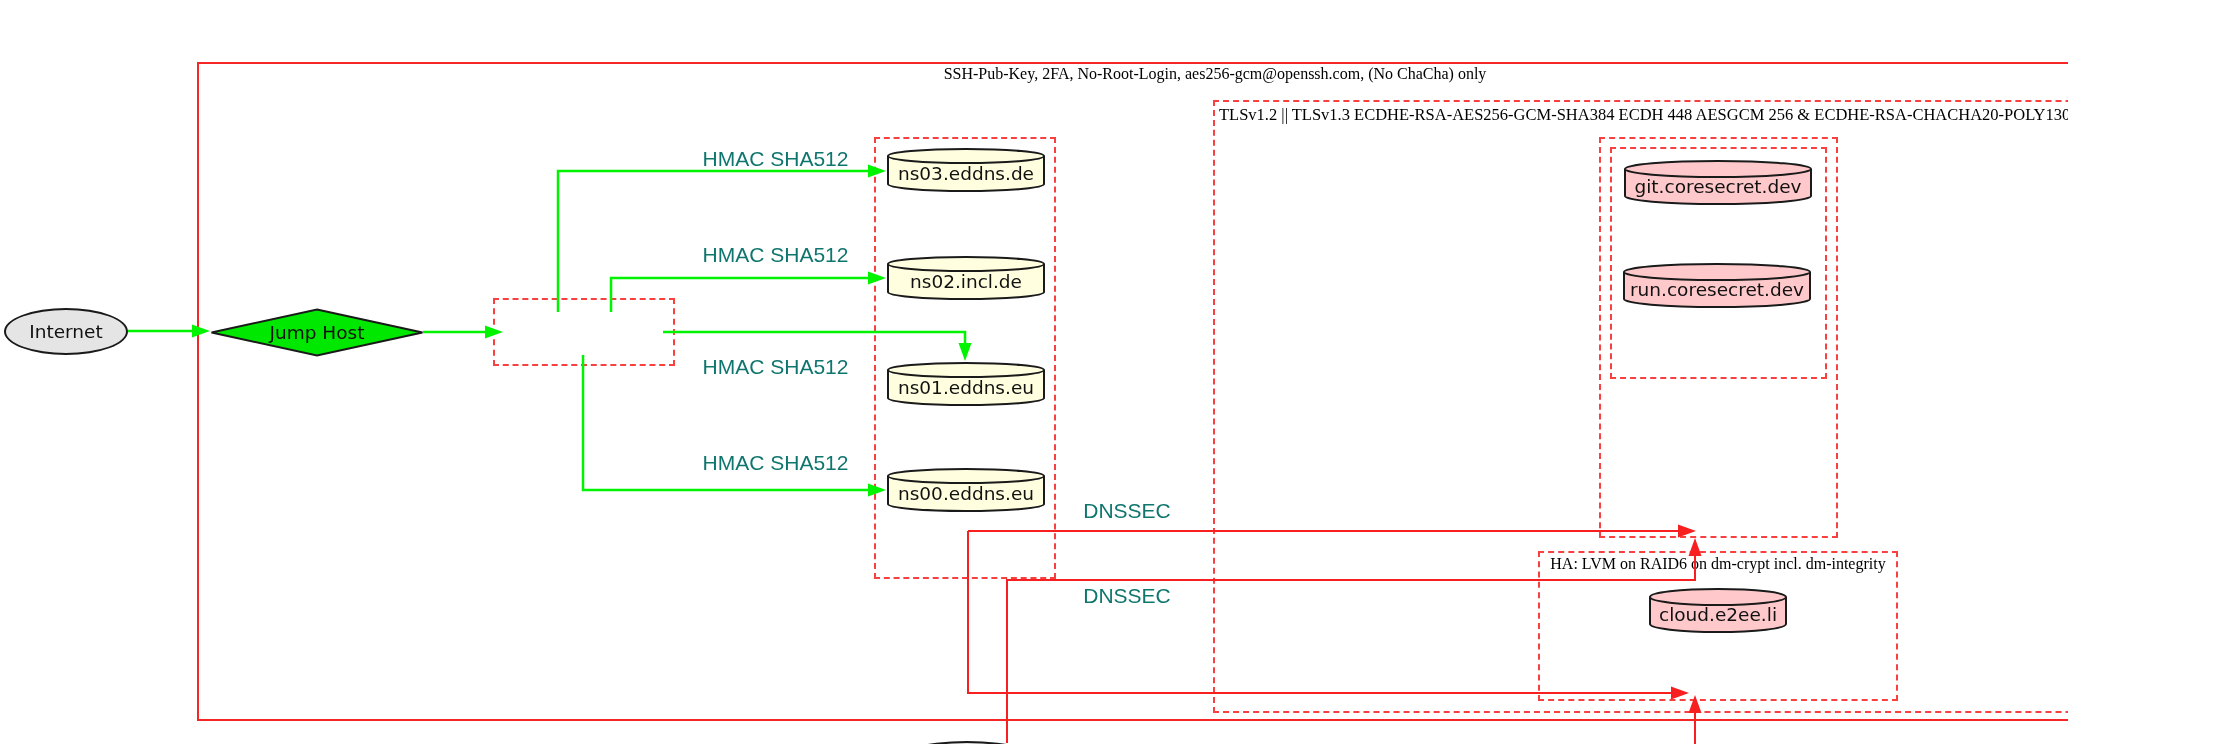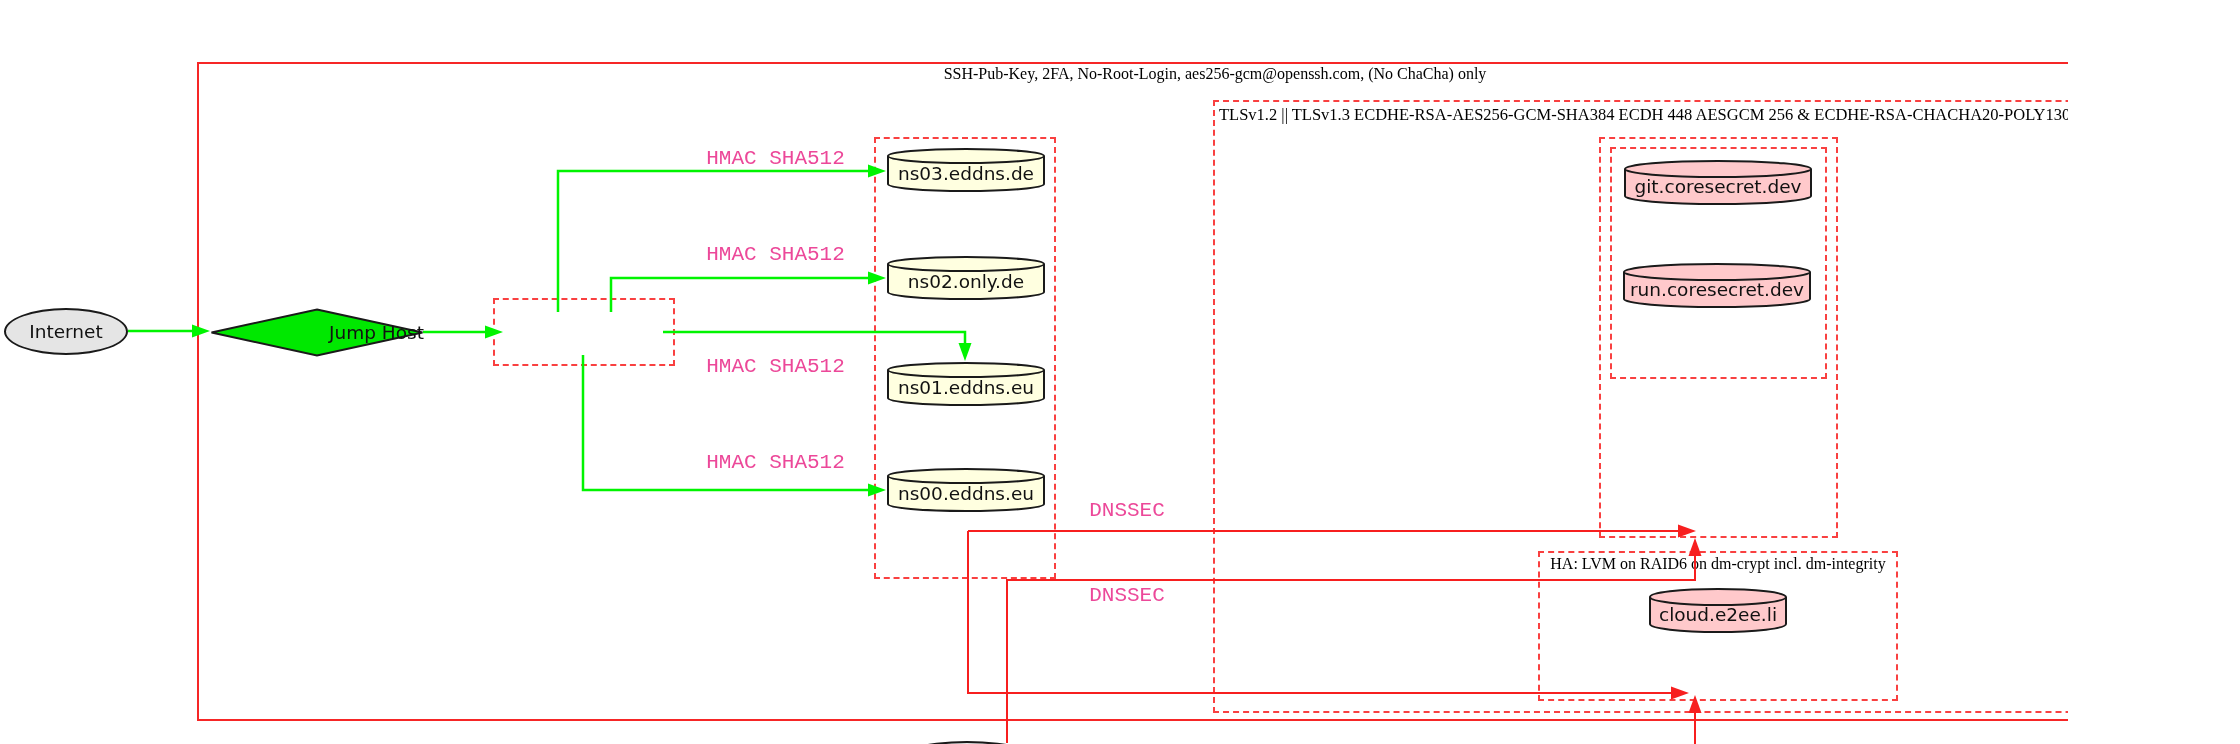--- a/index.html
+++ b/index.html
@@ -5,31 +5,31 @@
   html,body{margin:0;padding:0;background:#fff;}
   #canvas{position:relative;width:2068px;height:744px;background:#ffffff;overflow:hidden;
           font-family:"DejaVu Sans","Liberation Sans",sans-serif;margin-top:48px;}
   
   .cluster{position:absolute;box-sizing:border-box;}
   .solidbox{border:2px solid #f62626;}
   .dashbox{border:2px dashed #f94040;}
   .cluster-label{position:absolute;font-family:"Liberation Serif","DejaVu Serif",serif;
                  color:#000;white-space:nowrap;text-align:center;}
   
-  .edge-label{position:absolute;font-family:Liberation Mono, monospace;
-              font-size:21px;color:#ec4899;white-space:nowrap;text-align:center;}
+  .edge-label{position:absolute;font-family:Liberation Sans, sans-serif;
+              font-size:21px;color:#0f766e;white-space:nowrap;text-align:center;}
   
   .node{position:absolute;display:flex;align-items:center;justify-content:center;
         font-size:18.5px;color:#111;white-space:nowrap;z-index:4;}
   .ellipse-node{border:2px solid #1a1a1a;border-radius:50%;box-sizing:border-box;}
   .blue{background:#e5e5e5;}
   .cyl{background:transparent;}
   .cyl svg{position:absolute;left:0;top:0;width:100%;height:100%;}
   .cyl .nlabel{position:relative;z-index:2;padding-top:7px;}
-  .diamond-node{background:transparent;justify-content:flex-end;}
+  .diamond-node{background:transparent;}
   .diamond-node svg{position:absolute;left:0;top:0;width:100%;height:100%;}
   .diamond-node .nlabel{position:relative;z-index:2;}
   #edge-layer{position:absolute;left:0;top:0;z-index:3;}
 </style>
 </head>
 <body>
 
 <div id="canvas">
 
   <div class="cluster solidbox" style="left:197px;top:14px;width:2033px;height:659px;z-index:1;"></div>
@@ -107,21 +107,21 @@
       <ellipse cx="80" cy="9" rx="78" ry="7" fill="#ffffe0" stroke="#1a1a1a" stroke-width="2"></ellipse>
     </svg>
     <span class="nlabel">ns03.eddns.de</span>
   </div>
 
   <div class="node cyl" style="left:886px;top:207px;width:160px;height:46px;">
     <svg viewBox="0 0 160 46" preserveAspectRatio="none">
       <path d="M2,9 V37 A78,7 0 0 0 158,37 V9" fill="#ffffe0" stroke="#1a1a1a" stroke-width="2"></path>
       <ellipse cx="80" cy="9" rx="78" ry="7" fill="#ffffe0" stroke="#1a1a1a" stroke-width="2"></ellipse>
     </svg>
-    <span class="nlabel">ns02.only.de</span>
+    <span class="nlabel">ns02.incl.de</span>
   </div>
 
   <div class="node cyl" style="left:886px;top:313px;width:160px;height:46px;">
     <svg viewBox="0 0 160 46" preserveAspectRatio="none">
       <path d="M2,9 V37 A78,7 0 0 0 158,37 V9" fill="#ffffe0" stroke="#1a1a1a" stroke-width="2"></path>
       <ellipse cx="80" cy="9" rx="78" ry="7" fill="#ffffe0" stroke="#1a1a1a" stroke-width="2"></ellipse>
     </svg>
     <span class="nlabel">ns01.eddns.eu</span>
   </div>
 

